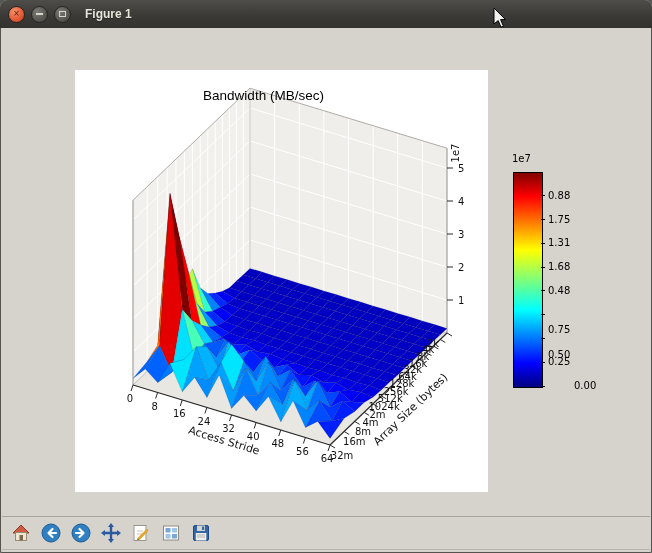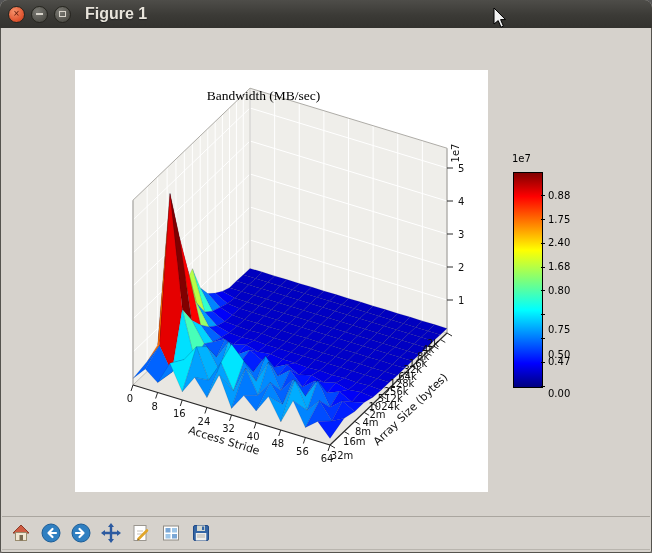--- a/index.html
+++ b/index.html
@@ -9,26 +9,26 @@
   .titlebar{position:absolute;left:0;top:0;width:652px;height:28px;z-index:5;
             background:linear-gradient(#4e4d49,#3b3a36 55%,#33322e);
             border-radius:8px 8px 0 0;display:flex;align-items:center;}
   .tb-btn{width:17px;height:17px;border-radius:50%;margin-left:6px;display:flex;align-items:center;
           justify-content:center;font-size:10px;line-height:1;cursor:default;
           border:1px solid #26251f;box-sizing:border-box;}
   .tb-btn.close{background:radial-gradient(circle at 35% 30%,#f6926b,#e25a35 60%,#c03a18);color:#5c1808;margin-left:8px;}
   .tb-btn.minmax{background:radial-gradient(circle at 35% 30%,#7b7a74,#55544e 65%,#434239);color:#d8d4cb;}
   .tb-min-glyph{display:block;width:7px;height:2px;background:#d8d4cb;}
   .tb-max-glyph{display:block;width:7px;height:6px;border:1.5px solid #d8d4cb;box-sizing:border-box;}
-  .tb-title{color:#e8e4db;font-weight:bold;font-size:16px;margin-left:14px;text-shadow:0 1px 1px #222;}
+  .tb-title{color:#e8e4db;font-weight:bold;font-size:12px;margin-left:14px;text-shadow:0 1px 1px #222;}
   
   .content{position:absolute;left:1px;top:28px;width:650px;height:487px;background:#d6d2cc;z-index:0;}
   #plot3d{position:absolute;left:0;top:0;z-index:1;pointer-events:none;}
   .plot-title{position:absolute;left:75px;top:88px;width:377px;text-align:center;z-index:2;
-              font-family:Liberation Serif, serif;font-size:13.5px;color:#000;}
+              font-family:Liberation Sans, sans-serif;font-size:13.5px;color:#000;}
   
   .colorbar{position:absolute;left:513px;top:172px;width:28px;height:214px;z-index:2;border:1px solid #000;
             background:linear-gradient(to top,#000080 0%,#0000ff 11%,#00ffff 36%,#7dff7a 50%,
                         #ffff00 64%,#ff0000 89%,#800000 100%);}
   .cb-offset{position:absolute;left:512px;top:153px;z-index:2;font-family:"DejaVu Sans",sans-serif;
              font-size:10px;color:#000;}
   .cb-tick-label{position:absolute;z-index:2;font-family:"DejaVu Sans",sans-serif;font-size:10px;color:#000;}
   .cb-tick-mark{position:absolute;z-index:2;width:4px;height:1px;background:#000;}
   
   .toolbar{position:absolute;left:2px;right:2px;bottom:3px;height:32px;z-index:3;background:#d6d2cc;
@@ -395,33 +395,33 @@
   <div class="plot-title">Bandwidth (MB/sec)</div>
 
   <div class="colorbar"></div>
   <div class="cb-offset">1e7</div>
   <div id="cb-ticks">
       <div class="cb-tick-mark" style="left: 541px; top: 195.278px;"></div>
       <span class="cb-tick-label" style="left: 548px; top: 189.778px;">0.88</span>
       <div class="cb-tick-mark" style="left: 541px; top: 219.056px;"></div>
       <span class="cb-tick-label" style="left: 548px; top: 213.556px;">1.75</span>
       <div class="cb-tick-mark" style="left: 541px; top: 242.833px;"></div>
-      <span class="cb-tick-label" style="left: 548px; top: 237.333px;">2.40</span>
+      <span class="cb-tick-label" style="left: 548px; top: 237.333px;">1.31</span>
       <div class="cb-tick-mark" style="left: 541px; top: 266.611px;"></div>
       <span class="cb-tick-label" style="left: 548px; top: 261.111px;">1.68</span>
       <div class="cb-tick-mark" style="left: 541px; top: 290.389px;"></div>
-      <span class="cb-tick-label" style="left: 548px; top: 284.889px;">0.80</span>
+      <span class="cb-tick-label" style="left: 548px; top: 284.889px;">0.48</span>
       <div class="cb-tick-mark" style="left: 541px; top: 314.167px;"></div>
       <span class="cb-tick-label" style="left: 548px; top: 324px;">0.75</span>
       <div class="cb-tick-mark" style="left: 541px; top: 337.944px;"></div>
       <span class="cb-tick-label" style="left: 548px; top: 349px;">0.50</span>
       <div class="cb-tick-mark" style="left: 541px; top: 361.722px;"></div>
-      <span class="cb-tick-label" style="left: 548px; top: 356.222px;">0.47</span>
+      <span class="cb-tick-label" style="left: 548px; top: 356.222px;">0.25</span>
       <div class="cb-tick-mark" style="left: 541px; top: 385.5px;"></div>
-      <span class="cb-tick-label" style="left: 548px; top: 380px; margin-top: 8px;">0.00</span>
+      <span class="cb-tick-label" style="left: 574px; top: 380px;">0.00</span>
     </div>
 
   <div class="toolbar">
     <button class="tool-btn">
       <svg width="22" height="22">
         <polygon points="3,11 11,3 19,11" fill="#cf5c42" stroke="#8a3c28" stroke-width="1"></polygon>
         <rect x="5.5" y="10.5" width="11" height="8" fill="#efe6d2" stroke="#9a8c6e" stroke-width="1"></rect>
         <rect x="9.5" y="13" width="3.5" height="5.5" fill="#7a6a50"></rect>
       </svg>
     </button>

